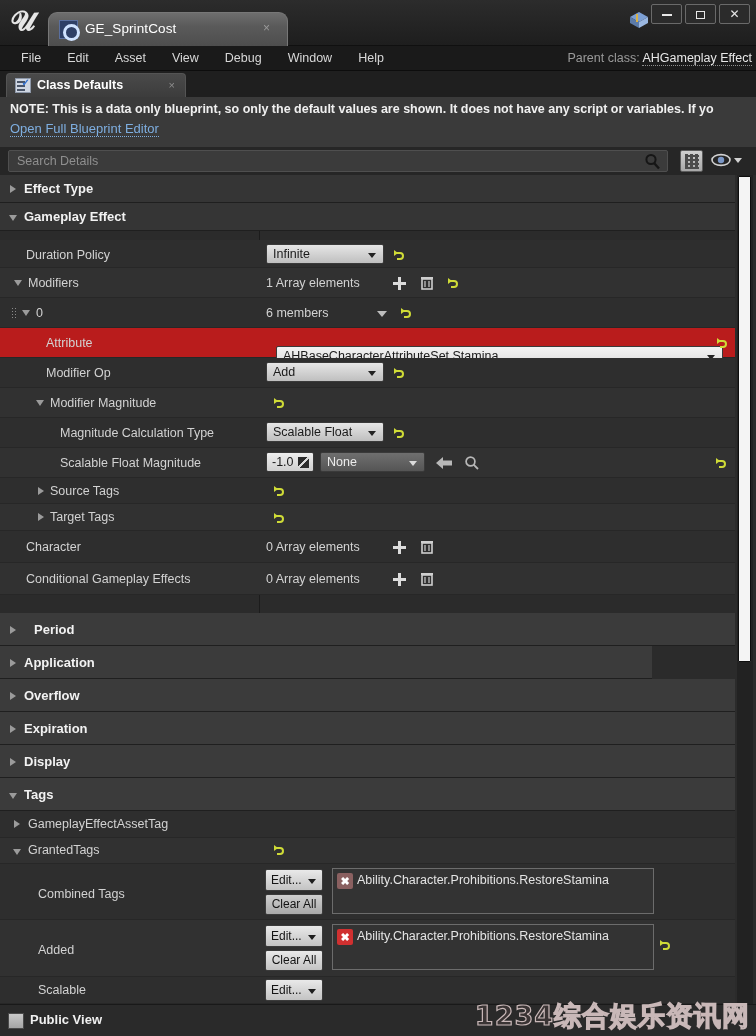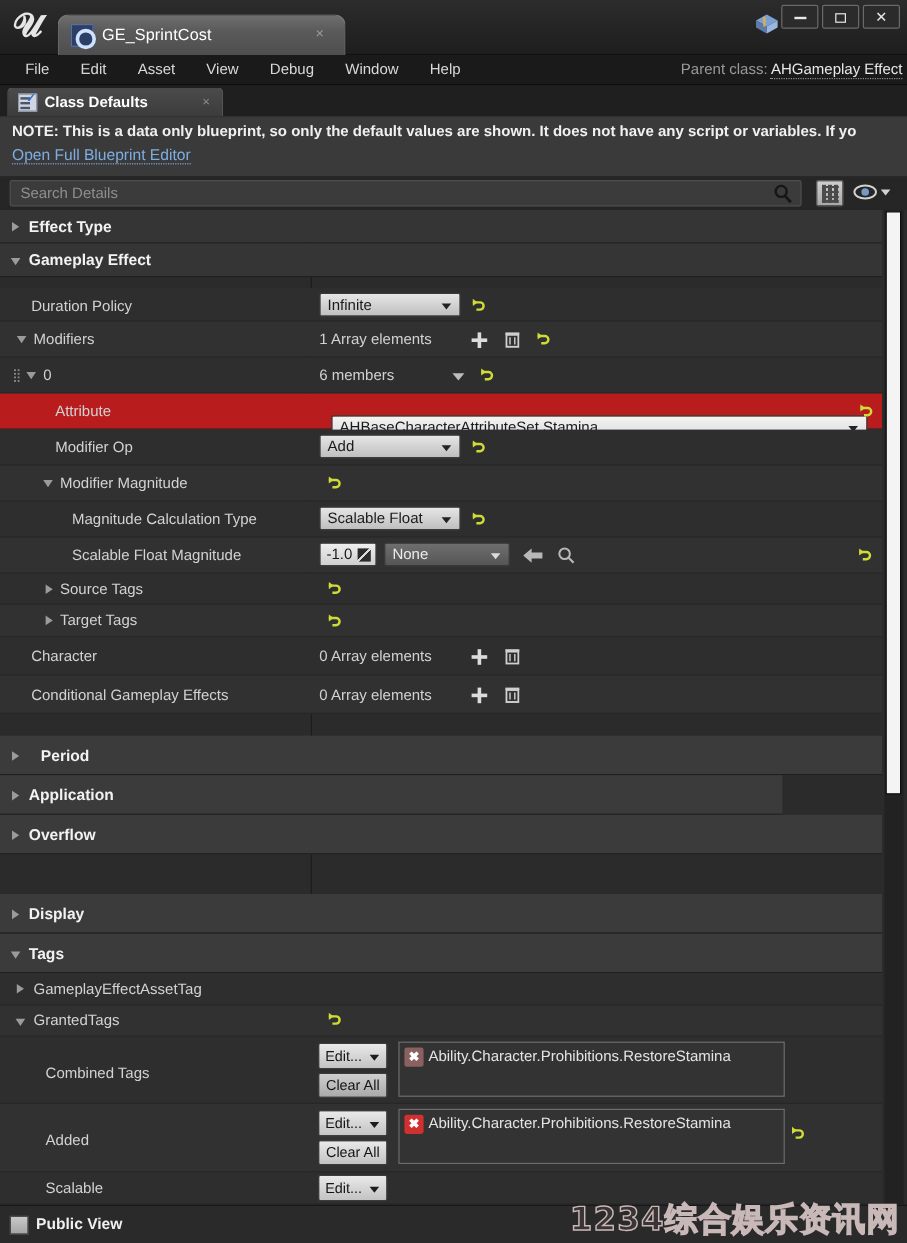--- a/index.html
+++ b/index.html
@@ -561,20 +561,24 @@
       <div class="cat-label" style="left:8px;top:9px;padding-left:26px;">Period</div>
     </div>
     <div class="cat-header light" style="position:absolute;left:0;top:471px;width:652px;height:33px;">
       <div class="arrow closed" style="left:10px;top:13px;"></div>
       <div class="cat-label" style="left:24px;top:9px;">Application</div>
     </div>
     <div class="cat-header light" style="position:absolute;left:0;top:504px;width:735px;height:33px;">
       <div class="arrow closed" style="left:10px;top:13px;"></div>
       <div class="cat-label" style="left:24px;top:9px;">Overflow</div>
     </div>
+    <div class="cat-header light" style="position:absolute;left:0;top:537px;width:735px;height:33px;">
+      <div class="arrow closed" style="left:10px;top:13px;"></div>
+      <div class="cat-label" style="left:24px;top:9px;">Expiration</div>
+    </div>
     <div class="cat-header light" style="position:absolute;left:0;top:603px;width:735px;height:33px;">
       <div class="arrow open" style="left:9px;top:15px;"></div>
       <div class="cat-label" style="left:24px;top:9px;">Tags</div>
     </div>
     <div class="cat-header light" style="position:absolute;left:0;top:570px;width:735px;height:33px;">
       <div class="arrow closed" style="left:10px;top:13px;"></div>
       <div class="cat-label" style="left:24px;top:9px;">Display</div>
     </div>
 
     <div class="prop-row" style="position:absolute;left:0;top:636px;width:735px;height:27px;">

